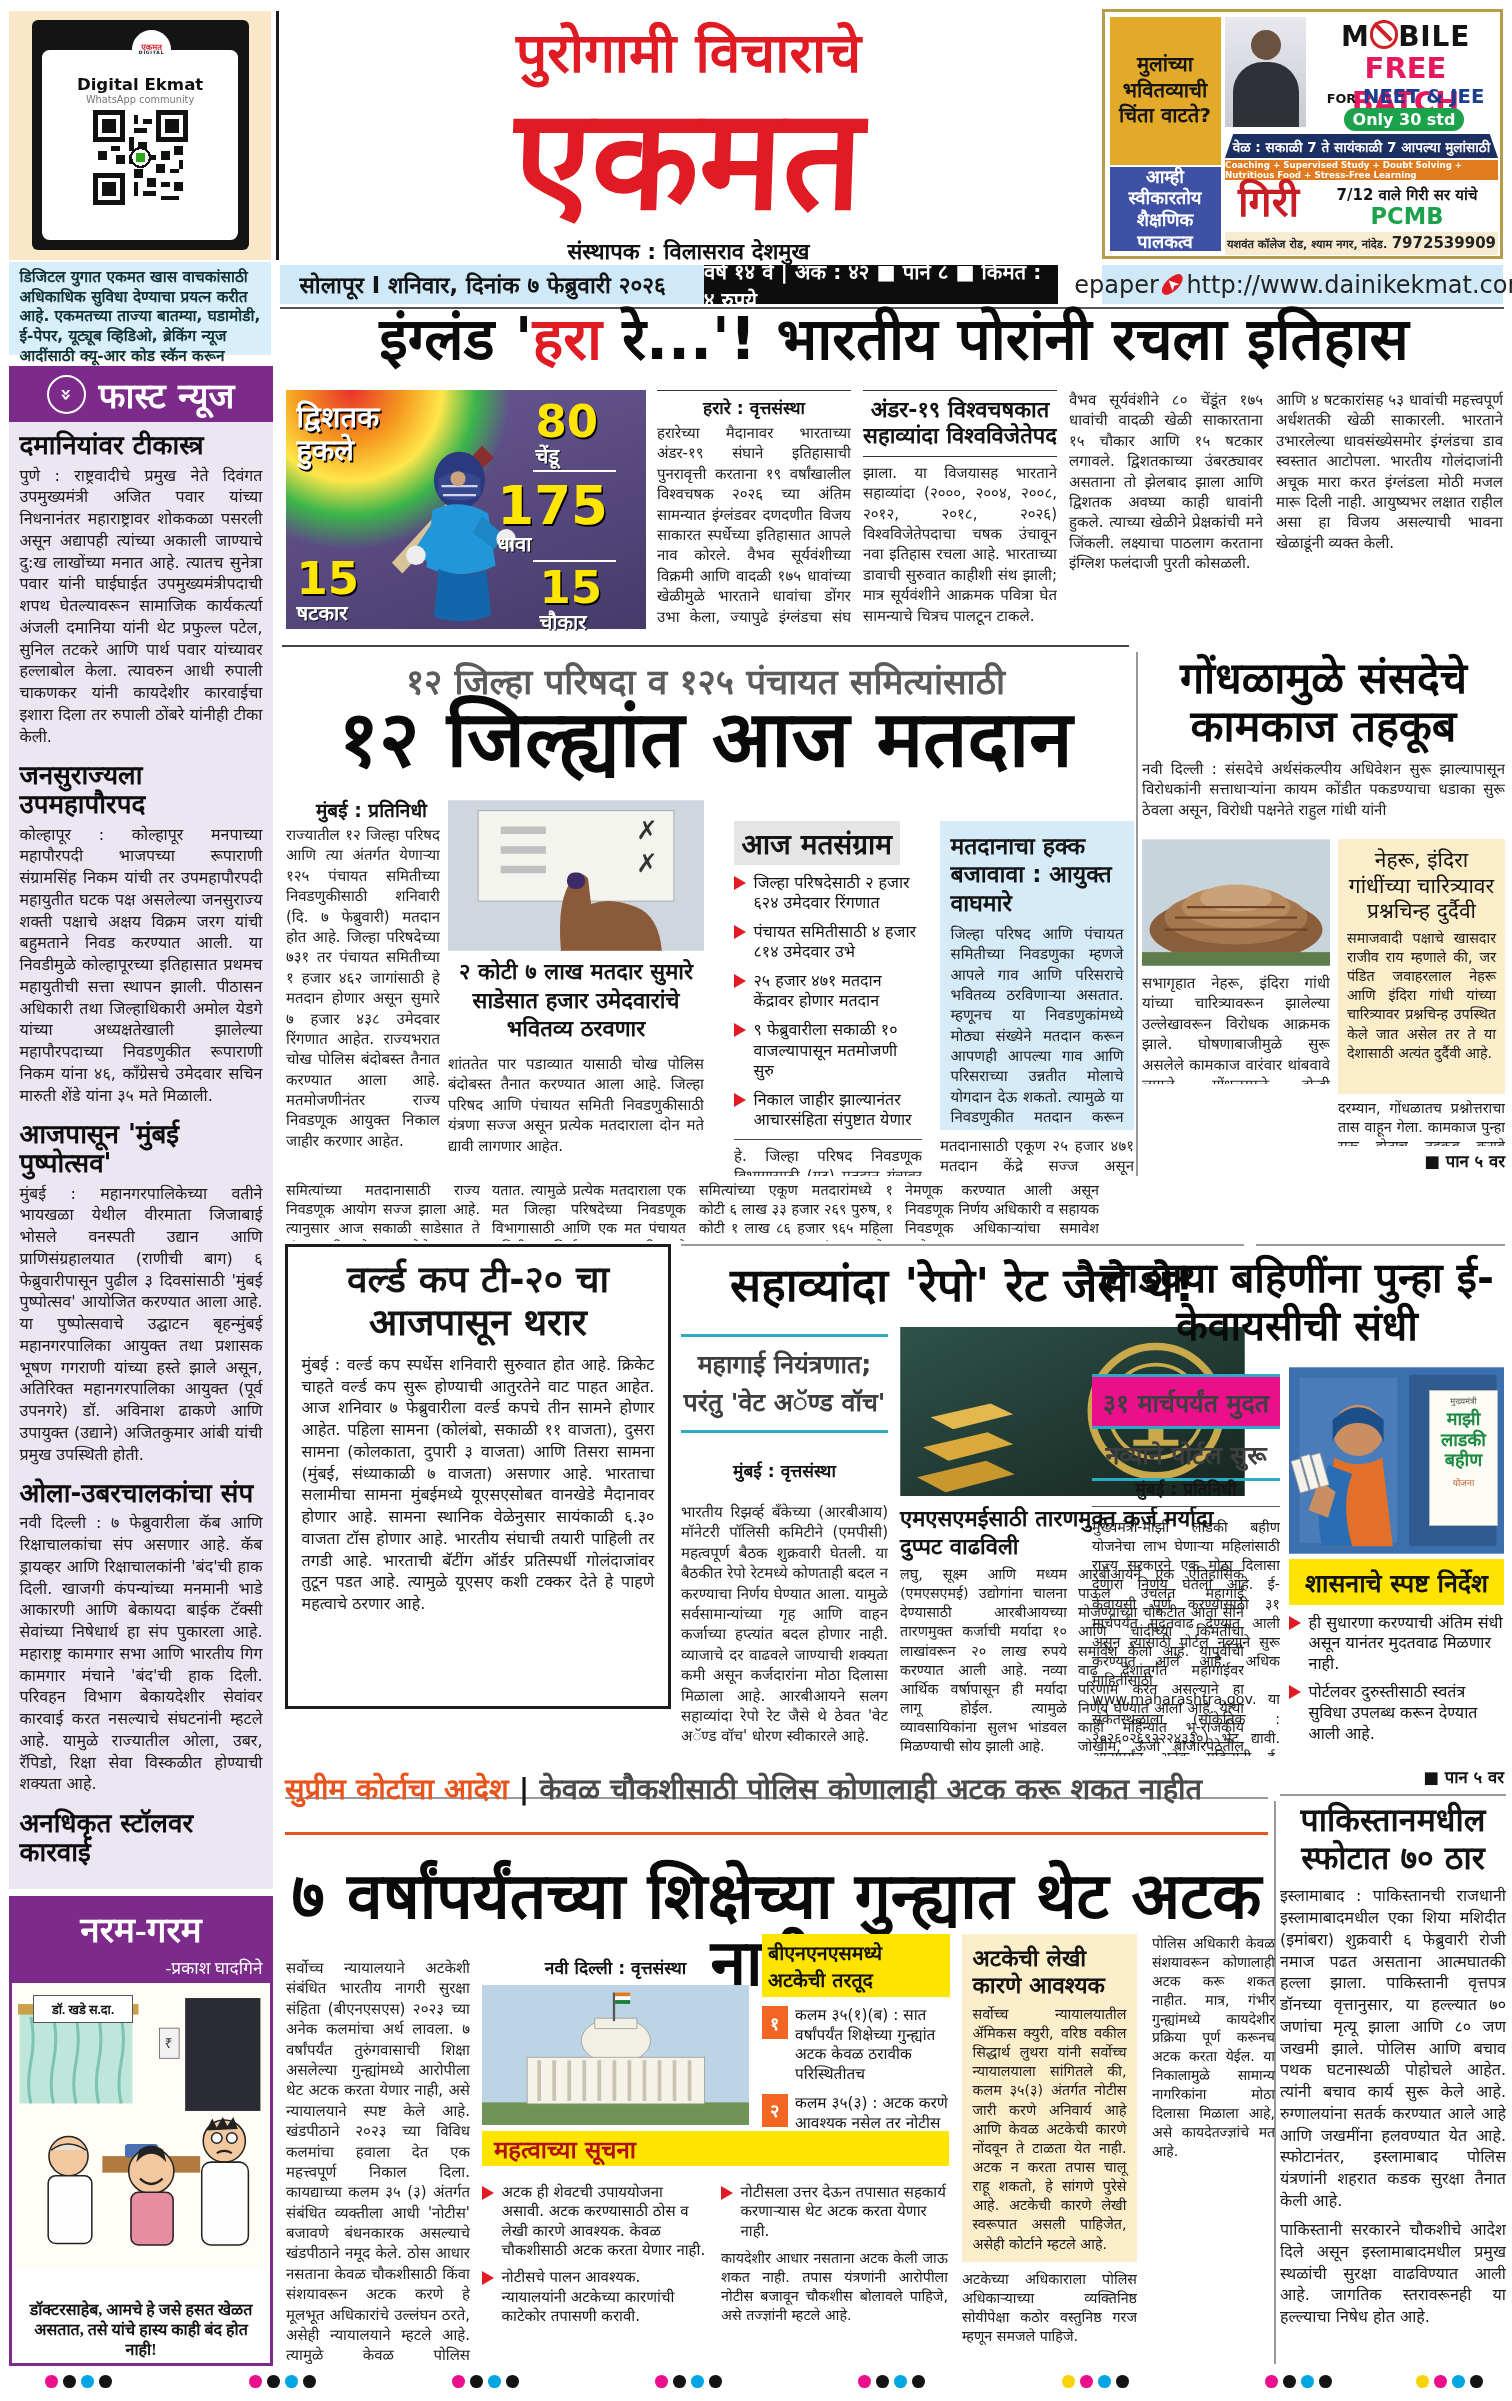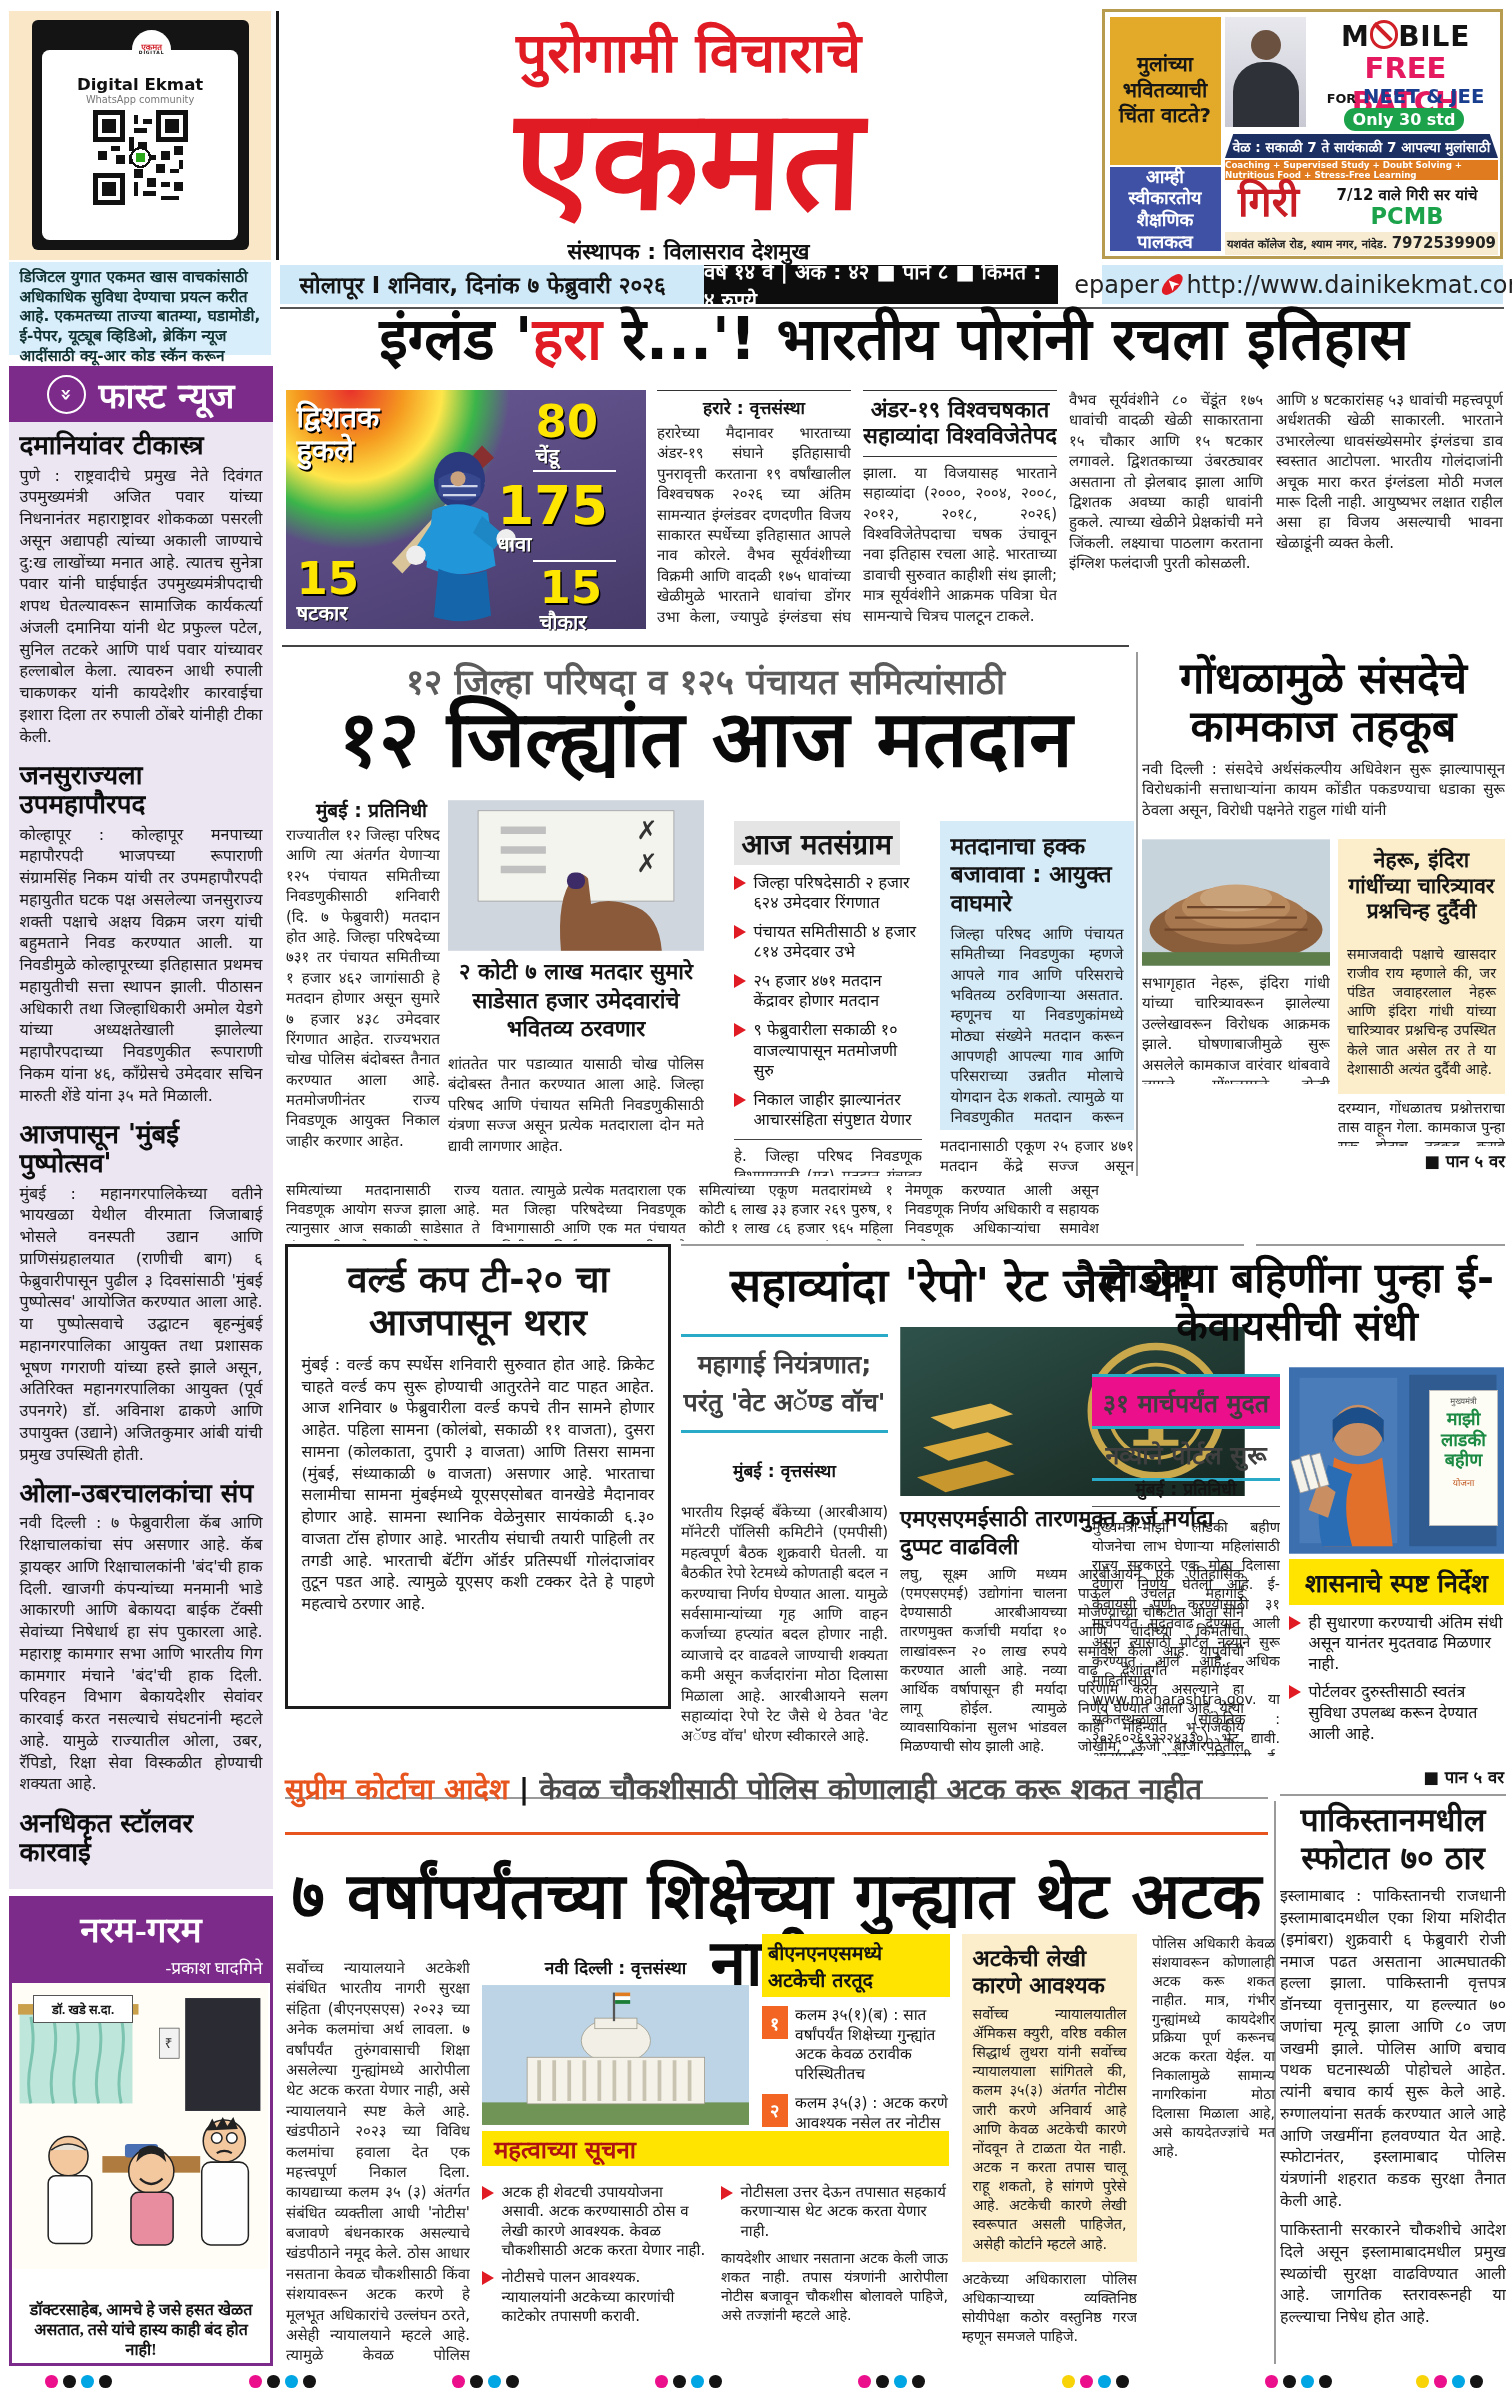--- a/index.html
+++ b/index.html
@@ -117,21 +117,21 @@
   .bullet{display:flex;gap:7.5px;margin:7.5px 0;font-size:16px;line-height:1.3;}
   .tri{flex:0 0 auto;width:0;height:0;border-left:12px solid #e01b24;border-top:7.5px solid transparent;border-bottom:7.5px solid transparent;margin-top:3px;}
   .comm-box{left:940px;top:821px;width:194px;height:309px;background:#d5ebf8;padding:10.5px;box-sizing:border-box;}
   .comm-title{font-size:23px;font-weight:bold;line-height:1.25;margin-bottom:6px;}
 
   
   .parl{left:1142px;top:649px;width:363px;height:527px;}
   .parl-h{position:absolute;left:0;top:4.5px;width:363px;text-align:center;font-size:43px;font-weight:bold;line-height:1.12;color:#0a0a0a;}
   .parl-photo{position:absolute;left:0;top:190px;width:188px;height:127px;}
   .nehru{position:absolute;left:196px;top:190px;width:167px;height:255px;background:#fdeecb;padding:9px;box-sizing:border-box;}
-  .nehru-t{font-size:21px;font-weight:bold;text-align:center;line-height:1.22;margin-bottom:20px;}
+  .nehru-t{font-size:21px;font-weight:normal;text-align:center;line-height:1.22;margin-bottom:4px;}
   .page5{font-size:16.6px;font-weight:bold;text-align:right;}
 
   
   .wc-box{left:285px;top:1244px;width:386px;height:465px;border:3px solid #1d1d1d;box-sizing:border-box;padding:10.5px 13.6px;}
   .wc-title{font-size:37px;font-weight:bold;text-align:center;line-height:1.18;margin-bottom:9px;}
   .repo-h{left:681px;top:1252px;width:563px;text-align:center;font-size:46px;font-weight:bold;color:#0a0a0a;}
   .deck{border-top:3.8px solid #29abc7;border-bottom:3.8px solid #29abc7;text-align:center;font-weight:bold;color:#3f3f3f;}
   .repo-deck{left:681px;top:1334px;width:207px;font-size:25px;padding:9px 0;line-height:1.5;}
   .repo-byline{left:681px;top:1459px;width:207px;text-align:center;font-size:17.3px;font-weight:bold;}
   .rbi-photo{left:900px;top:1327px;width:345px;height:169px;}

